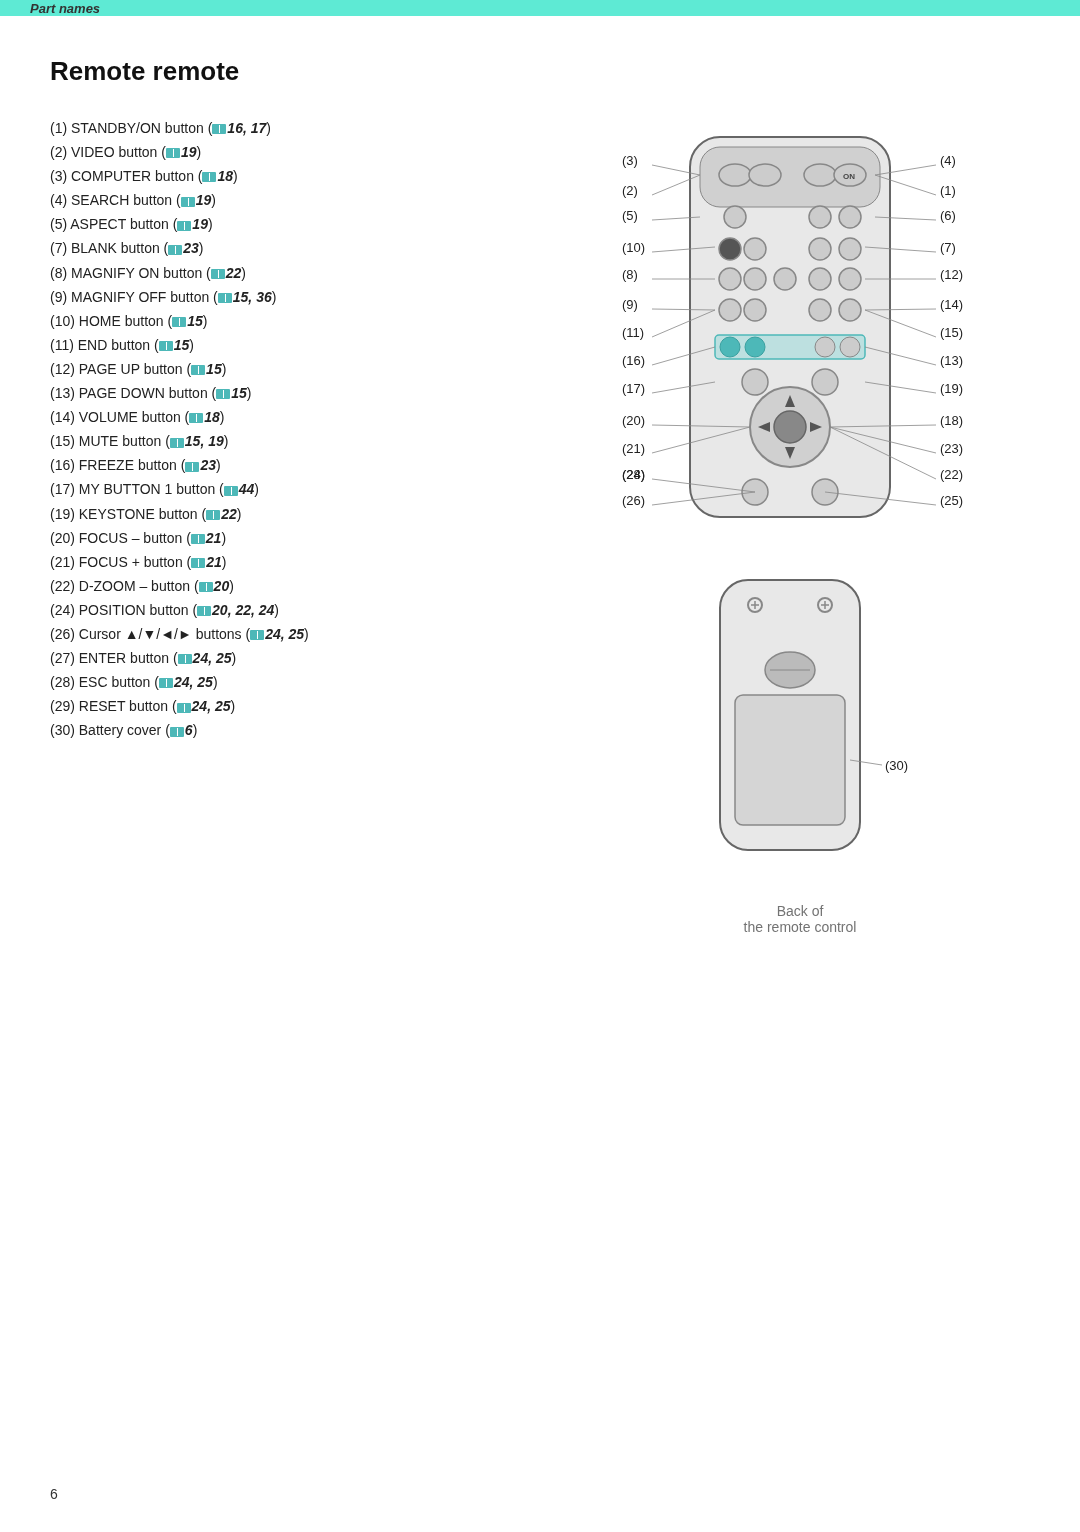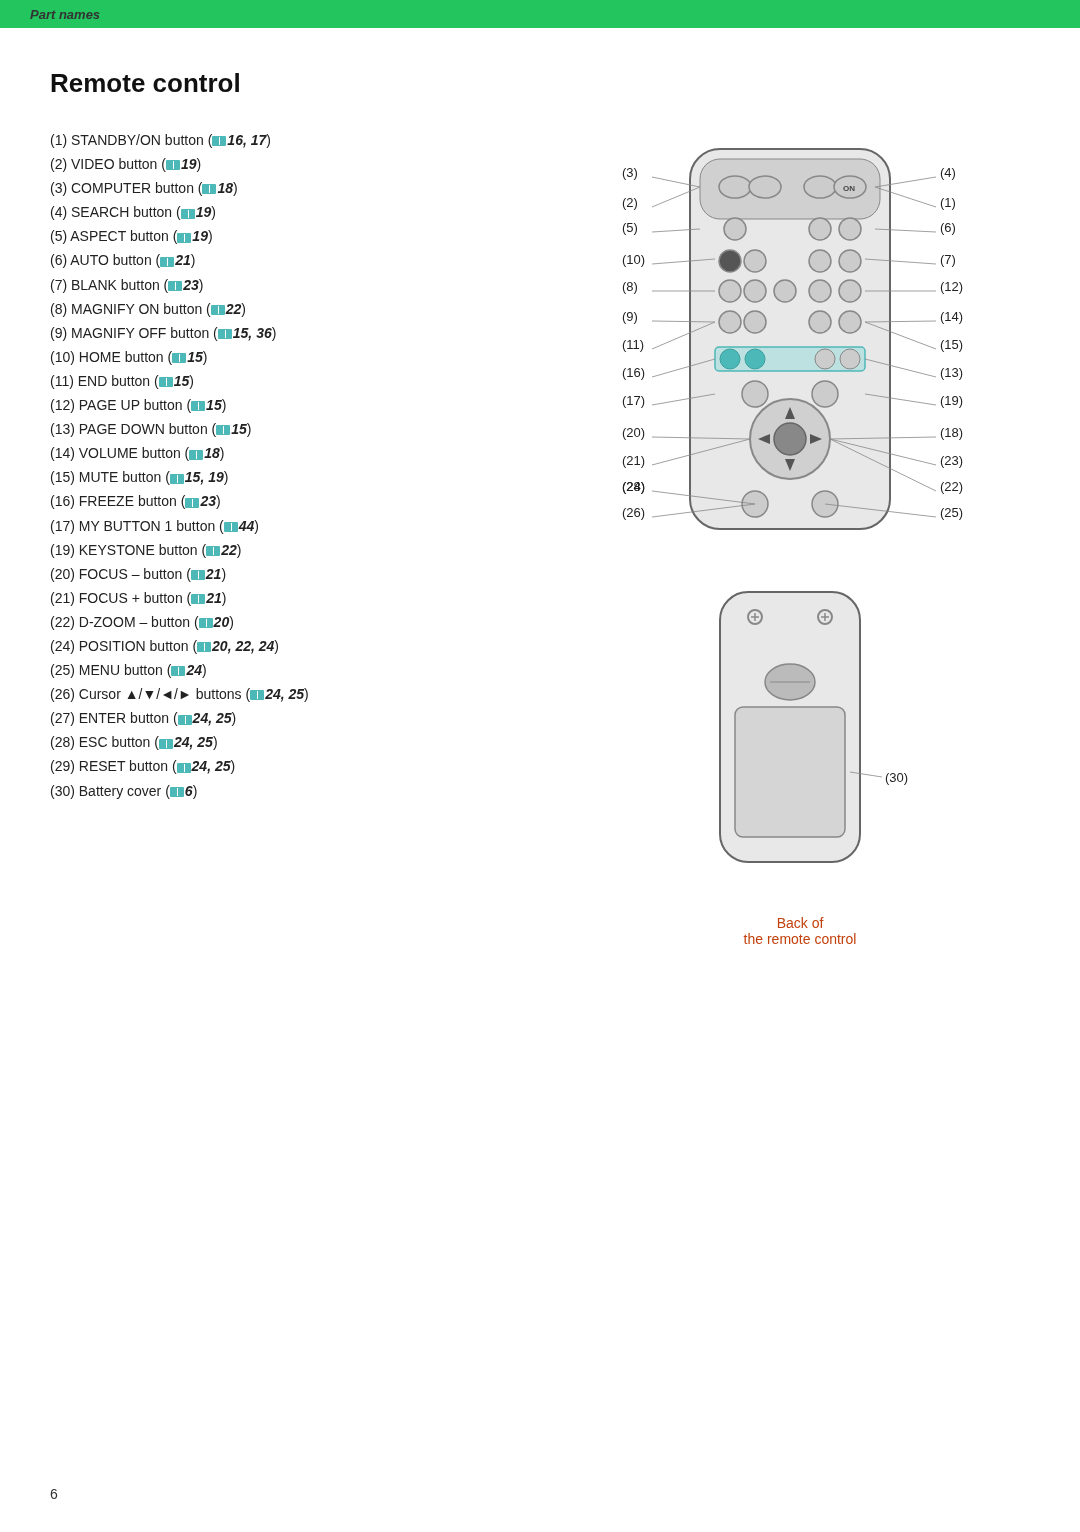--- a/index.html
+++ b/index.html
@@ -8,22 +8,22 @@
       min-height: 1532px;
       background: #ffffff;
       font-family: Arial, Helvetica, sans-serif;
       font-size: 15px;
       color: #222;
       position: relative;
     }
 
     
     .header-bar {
-      background: #22c55e;
-      height: 28px;
+      background: #5eead4;
+      height: 16px;
       display: flex;
       align-items: center;
       padding-left: 30px;
       margin-bottom: 0;
     }
     .header-bar span {
       font-size: 13px;
       font-weight: bold;
       color: #333;
       font-style: italic;
@@ -95,69 +95,67 @@
 
     
     .remote-front-wrapper, .remote-back-wrapper {
       position: relative;
     }
 
     .remote-label {
       text-align: center;
       font-size: 14px;
       margin-top: 10px;
-      color: #c2410c;
+      color: #737373;
     }
 
     
     .page-footer {
       position: absolute;
       bottom: 30px;
       left: 50px;
       font-size: 14px;
       color: #333;
     }
   </style>
 </head>
 <body>
 
 <div class="header-bar">
   <span>Part names</span>
 </div>
 
 <div class="main-content">
 
-  <h1 class="page-title">Remote control</h1>
+  <h1 class="page-title">Remote remote</h1>
 
   <div class="two-col">
 
     <div class="left-col" id="item-list">
     <p>(1) STANDBY/ON button (<span class="page-ref-icon"></span><strong><em>16, 17</em></strong>)</p>
         <p>(2) VIDEO button (<span class="page-ref-icon"></span><strong><em>19</em></strong>)</p>
         <p>(3) COMPUTER button (<span class="page-ref-icon"></span><strong><em>18</em></strong>)</p>
         <p>(4) SEARCH button (<span class="page-ref-icon"></span><strong><em>19</em></strong>)</p>
         <p>(5) ASPECT button (<span class="page-ref-icon"></span><strong><em>19</em></strong>)</p>
-        <p>(6) AUTO button (<span class="page-ref-icon"></span><strong><em>21</em></strong>)</p>
         <p>(7) BLANK button (<span class="page-ref-icon"></span><strong><em>23</em></strong>)</p>
         <p>(8) MAGNIFY ON button (<span class="page-ref-icon"></span><strong><em>22</em></strong>)</p>
         <p>(9) MAGNIFY OFF button (<span class="page-ref-icon"></span><strong><em>15, 36</em></strong>)</p>
         <p>(10) HOME button (<span class="page-ref-icon"></span><strong><em>15</em></strong>)</p>
         <p>(11) END button (<span class="page-ref-icon"></span><strong><em>15</em></strong>)</p>
         <p>(12) PAGE UP button (<span class="page-ref-icon"></span><strong><em>15</em></strong>)</p>
         <p>(13) PAGE DOWN button (<span class="page-ref-icon"></span><strong><em>15</em></strong>)</p>
         <p>(14) VOLUME button (<span class="page-ref-icon"></span><strong><em>18</em></strong>)</p>
         <p>(15) MUTE button (<span class="page-ref-icon"></span><strong><em>15, 19</em></strong>)</p>
         <p>(16) FREEZE button (<span class="page-ref-icon"></span><strong><em>23</em></strong>)</p>
         <p>(17) MY BUTTON 1 button (<span class="page-ref-icon"></span><strong><em>44</em></strong>)</p>
         <p>(19) KEYSTONE button (<span class="page-ref-icon"></span><strong><em>22</em></strong>)</p>
         <p>(20) FOCUS – button (<span class="page-ref-icon"></span><strong><em>21</em></strong>)</p>
         <p>(21) FOCUS + button (<span class="page-ref-icon"></span><strong><em>21</em></strong>)</p>
         <p>(22) D-ZOOM – button (<span class="page-ref-icon"></span><strong><em>20</em></strong>)</p>
         <p>(24) POSITION button (<span class="page-ref-icon"></span><strong><em>20, 22, 24</em></strong>)</p>
-        <p>(25) MENU button (<span class="page-ref-icon"></span><strong><em>24</em></strong>)</p>
         <p>(26) Cursor ▲/▼/◄/► buttons (<span class="page-ref-icon"></span><strong><em>24, 25</em></strong>)</p>
         <p>(27) ENTER button (<span class="page-ref-icon"></span><strong><em>24, 25</em></strong>)</p>
         <p>(28) ESC button (<span class="page-ref-icon"></span><strong><em>24, 25</em></strong>)</p>
         <p>(29) RESET button (<span class="page-ref-icon"></span><strong><em>24, 25</em></strong>)</p>
         <p>(30) Battery cover (<span class="page-ref-icon"></span><strong><em>6</em></strong>)</p>
       </div>
 
     <div class="right-col">
 
       <div class="remote-front-wrapper">

